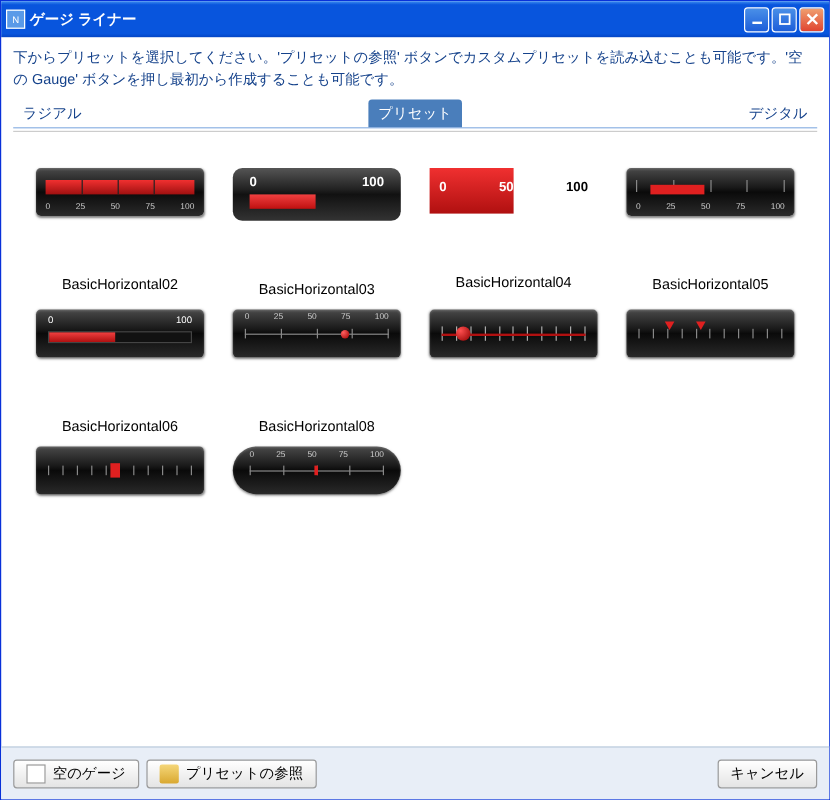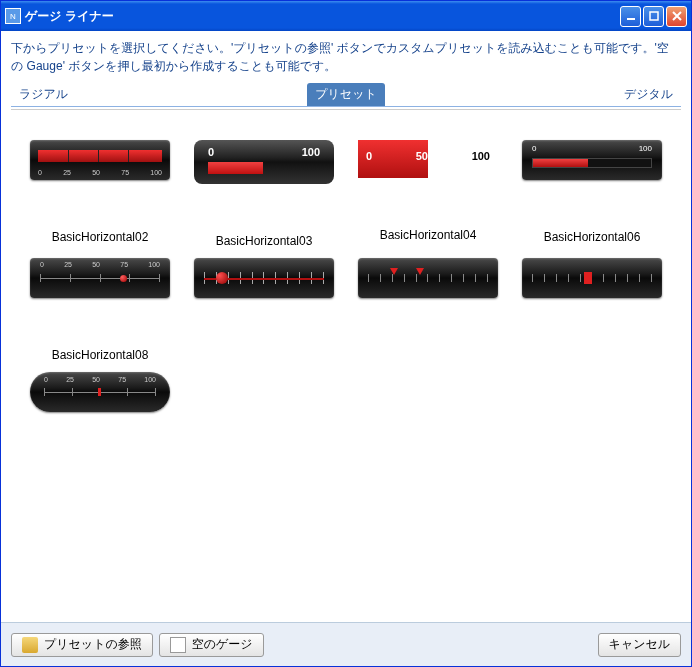--- a/index.html
+++ b/index.html
@@ -182,20 +182,40 @@
               <div class="redhalf"></div>
               <div class="nums">
                   <span>0</span>
                   <span>50</span>
                   <span>100</span>
                 </div>
             </div>
             <div class="preset-label">BasicHorizontal04</div>
           </div>
 
+          <div class="preset">
+            <div class="gauge g-dark g5">
+              <div class="ticks">
+                  <span></span>
+                  <span></span>
+                  <span></span>
+                  <span></span>
+                  <span></span>
+                </div>
+              <div class="red"></div>
+              <div class="nums">
+                  <span>0</span>
+                  <span>25</span>
+                  <span>50</span>
+                  <span>75</span>
+                  <span>100</span>
+                </div>
+            </div>
+            <div class="preset-label">BasicHorizontal05</div>
+          </div>
 
           <div class="preset">
             <div class="gauge g-dark g6">
               <div class="nums">
                   <span>0</span>
                   <span>100</span>
                 </div>
               <div class="track"></div>
                 <div class="red"></div>
             </div>
@@ -305,26 +325,26 @@
             </div>
           </div>
 
         </div>
       </div>
     </div>
   </div>
 
   <div class="footer">
     <button class="btn">
+      <span class="btn-icon icon-blank"></span>
+      <span>空のゲージ</span>
+    </button>
+    <button class="btn">
       <span class="btn-icon icon-folder"></span>
       <span>プリセットの参照</span>
-    </button>
-    <button class="btn">
-      <span class="btn-icon icon-blank"></span>
-      <span>空のゲージ</span>
     </button>
     <div class="spacer"></div>
     <button class="btn">
       <span>キャンセル</span>
     </button>
   </div>
 
 </div>
 
 </body></html>

